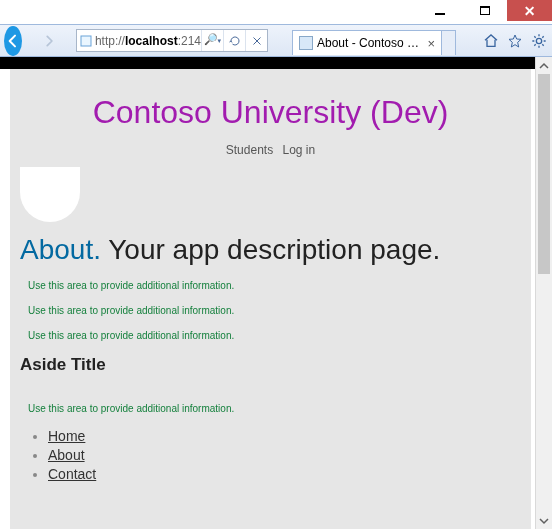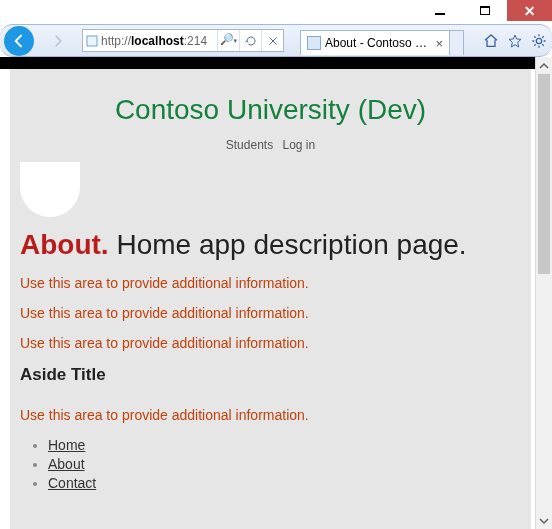--- a/index.html
+++ b/index.html
@@ -10,21 +10,21 @@
   .titlebar .win-btn { width: 45px; height: 21px; display: flex; align-items: center; justify-content: center; font-family: Arial, sans-serif; }
   .win-min { color: #000; }
   .win-max { color: #000; }
   .win-close { background: #c8504e; color: #fff; }
   .win-min span, .win-max span { display:block; }
   .win-min-glyph { width: 10px; height: 2px; background: #000; margin-top: 6px; }
   .win-max-glyph { width: 10px; height: 9px; border: 1px solid #000; border-top: 2px solid #000; }
   .win-close-glyph { font-size: 14px; line-height: 14px; font-weight: bold; }
 
   
-  .navbar { height: 33px; background: linear-gradient(#eef3fb, #dde7f5); border-top: 1px solid #9fb9dd; border-bottom: 1px solid #9fb9dd; display: flex; align-items: center; padding: 0 4px; gap: 12px; border-radius: 13px; }
+  .navbar { height: 33px; background: linear-gradient(#eef3fb, #dde7f5); border-top: 1px solid #9fb9dd; border-bottom: 1px solid #9fb9dd; display: flex; align-items: center; padding: 0 4px; gap: 20px; }
   .nav-back { width: 30px; height: 30px; border-radius: 50%; background: #1e98e4; display: flex; align-items: center; justify-content: center; }
   .nav-back svg { width: 16px; height: 16px; }
   .nav-fwd { width: 24px; height: 24px; display: flex; align-items: center; justify-content: center; color: #9aa; }
   .nav-fwd svg { width: 14px; height: 14px; }
   .addr-wrap { flex: 1; height: 23px; border: 1px solid #a8b6c9; background: #fff; display: flex; align-items: center; font-size: 12px; }
   .addr-icon { width: 18px; display:flex; align-items:center; justify-content:center; color:#4b8; }
   .addr-text { flex: 1; white-space: nowrap; overflow: hidden; color:#666; }
   .addr-text b { color: #000; font-weight: 600; }
   .addr-btn { width: 22px; height: 100%; border-left: 1px solid #dbe3ee; display:flex; align-items:center; justify-content:center; color:#4a6a9a; font-size:11px;}
   .addr-btn svg { width:12px; height:12px; }
@@ -42,31 +42,31 @@
   .viewport { position: relative; height: calc(529px - 24px - 33px); background: #fff; display:flex; }
   .page-outer { flex:1; overflow:hidden; position:relative; padding:0 4px 0 10px; }
   .black-strip { height: 12px; background: #000; margin: 0 -10px 0 -10px; }
   .page { background: #e6e6e6; min-height: 600px; padding: 0 8px 30px 8px; }
   .scrollbar { width: 17px; background: #f0f0f0; border-left:1px solid #d9d9d9; position:relative;}
   .sb-btn { height:17px; display:flex; align-items:center; justify-content:center; color:#606060;}
   .sb-track { position:absolute; top:17px; bottom:17px; left:0; right:0;}
   .sb-thumb { position:absolute; top:0; left:2px; right:2px; height:200px; background:#c7c7c7; border-radius:0;}
   .sb-btn.bottom{ position:absolute; bottom:0; left:0; right:0;}
 
-  .site-title { text-align:center; font-size: 28px; font-weight: 400; color: #15803d; padding: 25px 0 12px; letter-spacing: 0px; }
+  .site-title { text-align:center; font-size: 32px; font-weight: 400; color: #a21caf; padding: 25px 0 12px; letter-spacing: 0px; }
   .acct-links { text-align:center; font-size: 12px; color:#555; padding-bottom: 12px;}
   .acct-links span { margin: 0 3px; }
   .main-nav { text-align:center; padding-bottom: 6px;}
   .main-nav span { display:inline-block; font-size: 18px; font-weight:600; color:#6f6f6f; margin: 0 6px; }
   .circle { width: 60px; height: 55px; background:#fff; border-radius: 0 0 60px 60px; margin-top:-2px; margin-left: 2px;}
   .content { color:#333; padding: 0 2px;}
   h1.about { font-size: 28px; font-weight:400; color:#222; margin: 12px 0 14px;}
-  h1.about b { font-weight:700; color:#b91c1c;}
-  .para { font-size: 14px; color:#c2410c; margin: 10px 0 14px;}
-  h3.aside { font-size: 17px; font-weight:700; color:#222; margin: 14px 0 22px;}
+  h1.about b { font-weight:400; color:#0369a1;}
+  .para { font-size: 10px; color:#15803d; margin: 10px 8px 14px;}
+  h3.aside { font-size: 17px; font-weight:700; color:#222; margin: 14px 0 28px;}
   ul.links { list-style: disc; padding-left: 28px; color:#888;}
   ul.links li { margin: 3px 0; font-size: 14px;}
   ul.links li span { color:#333; text-decoration: underline; }
 </style>
 </head>
 <body>
 
 <div class="titlebar">
   <div class="win-btn win-min">
       <span class="win-min-glyph"></span>
@@ -146,21 +146,21 @@
   <div class="page-outer">
     <div class="black-strip"></div>
     <div class="page">
       <div class="site-title">Contoso University (Dev)</div>
       <div class="acct-links">
         <span>Students</span>
         <span>Log in</span>
       </div>
       <div class="circle"></div>
       <div class="content">
-        <h1 class="about"><b>About.</b><span> Home app description page.</span></h1>
+        <h1 class="about"><b>About.</b><span> Your app description page.</span></h1>
         <p class="para">Use this area to provide additional information.</p>
         <p class="para">Use this area to provide additional information.</p>
         <p class="para">Use this area to provide additional information.</p>
         <h3 class="aside">Aside Title</h3>
         <p class="para">Use this area to provide additional information.</p>
         <ul class="links">
           <li><span>Home</span></li>
           <li><span>About</span></li>
           <li><span>Contact</span></li>
         </ul>

